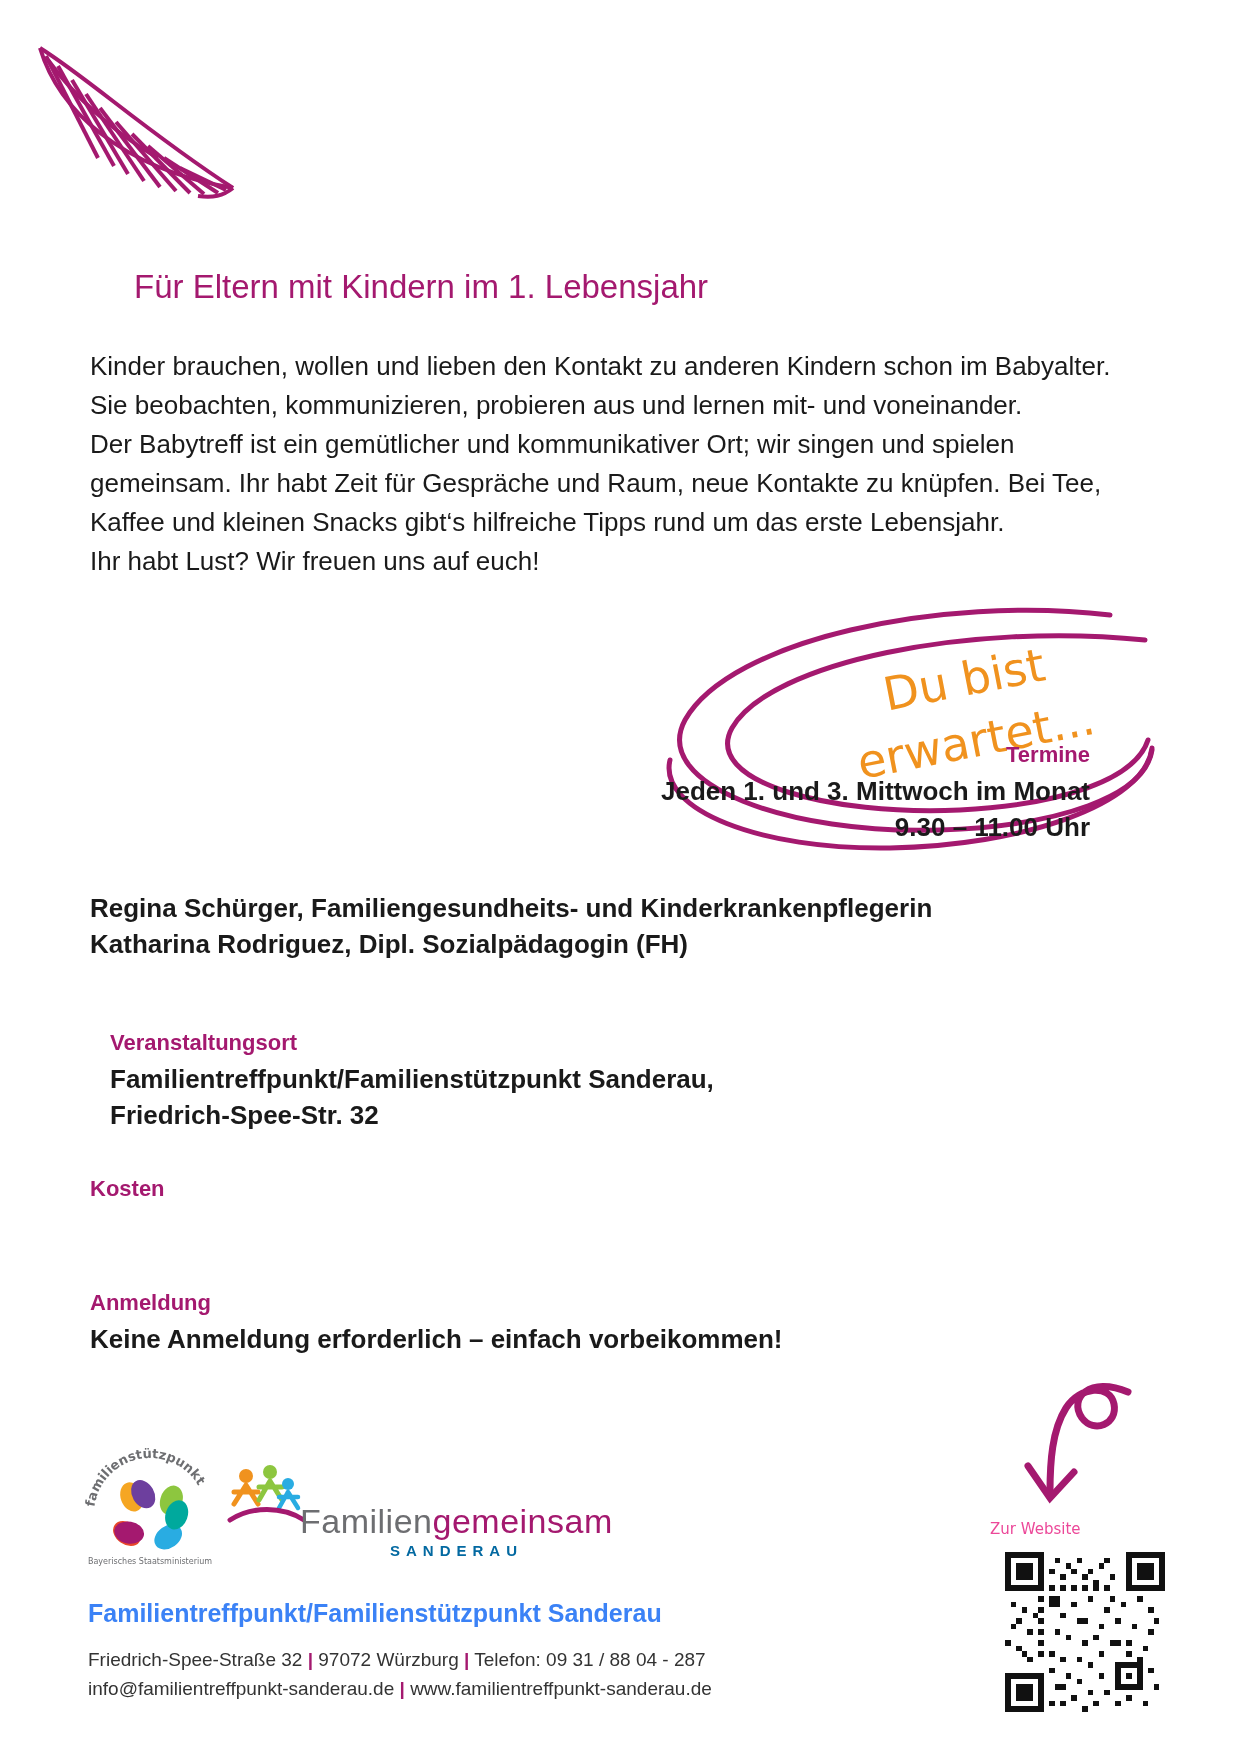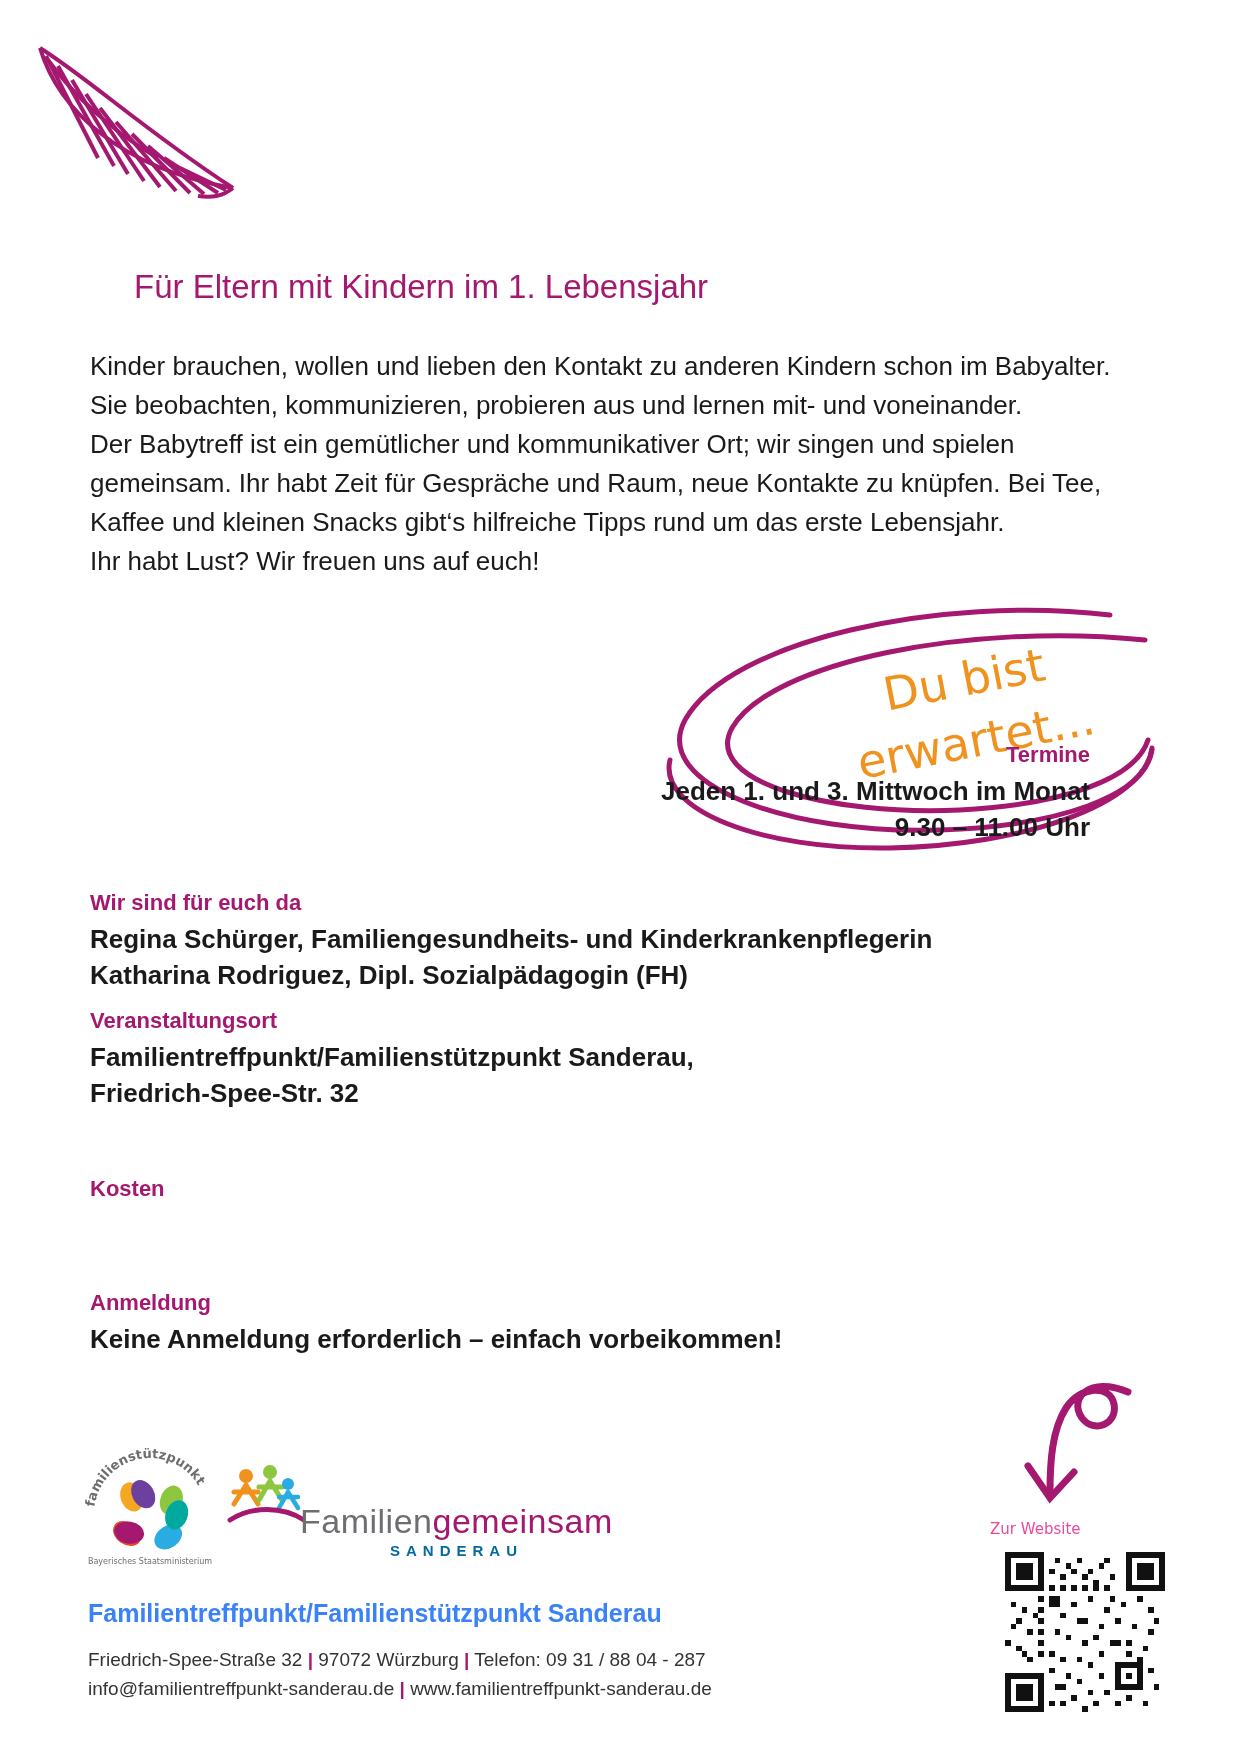--- a/index.html
+++ b/index.html
@@ -86,21 +86,21 @@
   }
   .section .lines {
     font-size: 26px;
     line-height: 36px;
     color: #1a1a1a;
     font-weight: bold;
   }
 
   #sec-termine { top: 742px; text-align: right; }
   #sec-team    { top: 890px; }
-  #sec-ort     { top: 1008px; }
+  #sec-ort     { top: 1030px; margin-left: 20px; }
   #sec-kosten  { top: 1176px; }
   #sec-anmeldung { top: 1290px; }
 
   
   .badge {
     position: absolute;
     left: 640px;
     top: 600px;
     width: 520px;
     height: 260px;
@@ -262,21 +262,20 @@
 
   <div class="section" id="sec-termine">
     <div class="label">Termine</div>
     <div class="lines">
       <div>Jeden 1. und 3. Mittwoch im Monat</div>
       <div>9.30 – 11.00 Uhr</div>
     </div>
   </div>
 
   <div class="section" id="sec-team">
-    <div class="label">Wir sind für euch da</div>
     <div class="lines">
       <div>Regina Schürger, Familiengesundheits- und Kinderkrankenpflegerin</div>
       <div>Katharina Rodriguez, Dipl. Sozialpädagogin (FH)</div>
     </div>
   </div>
 
   <div class="section" id="sec-ort">
     <div class="label">Veranstaltungsort</div>
     <div class="lines">
       <div>Familientreffpunkt/Familienstützpunkt Sanderau,</div>

